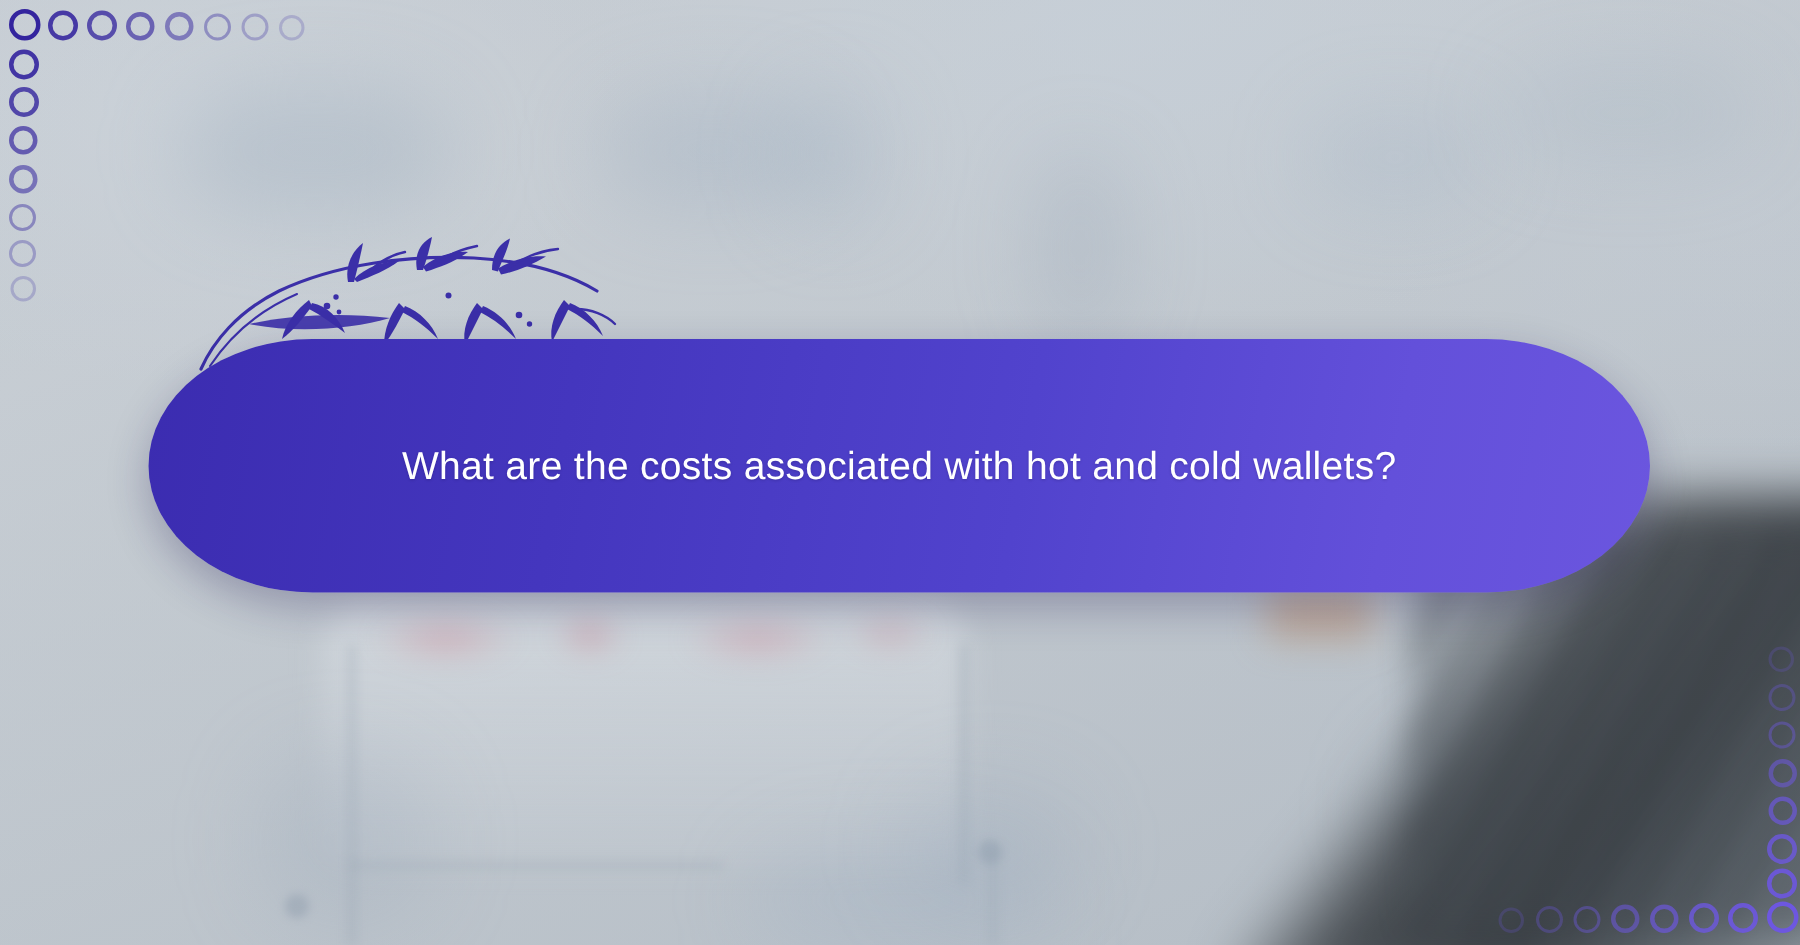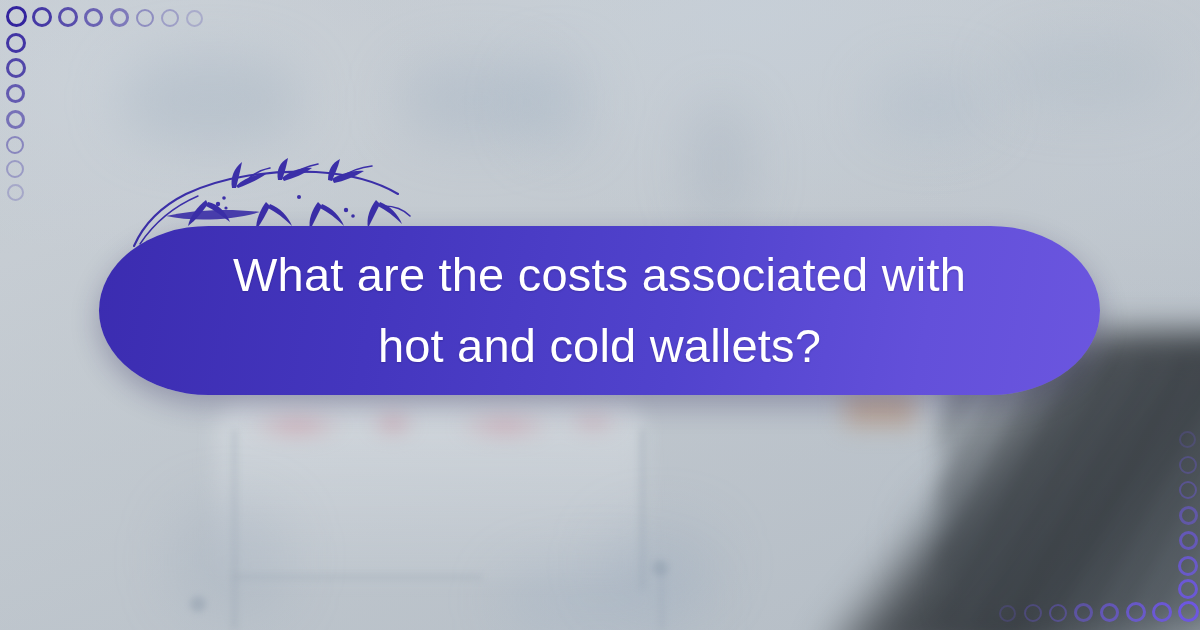--- a/index.html
+++ b/index.html
@@ -176,21 +176,21 @@
     box-shadow: 0 10px 28px rgba(30,20,80,0.28);
     display: flex;
     align-items: center;
     justify-content: center;
   }
   .pill-text {
     width: 760px;
     text-align: center;
     color: #ffffff;
     font-family: "Liberation Sans", sans-serif;
-    font-size: 47px;
+    font-size: 26px;
     font-weight: 400;
     line-height: 1.5;
     letter-spacing: 0.2px;
     text-shadow: 0 1px 2px rgba(20,10,60,0.22);
   }
 </style>
 </head>
 <body>
 
 <div id="stage">

